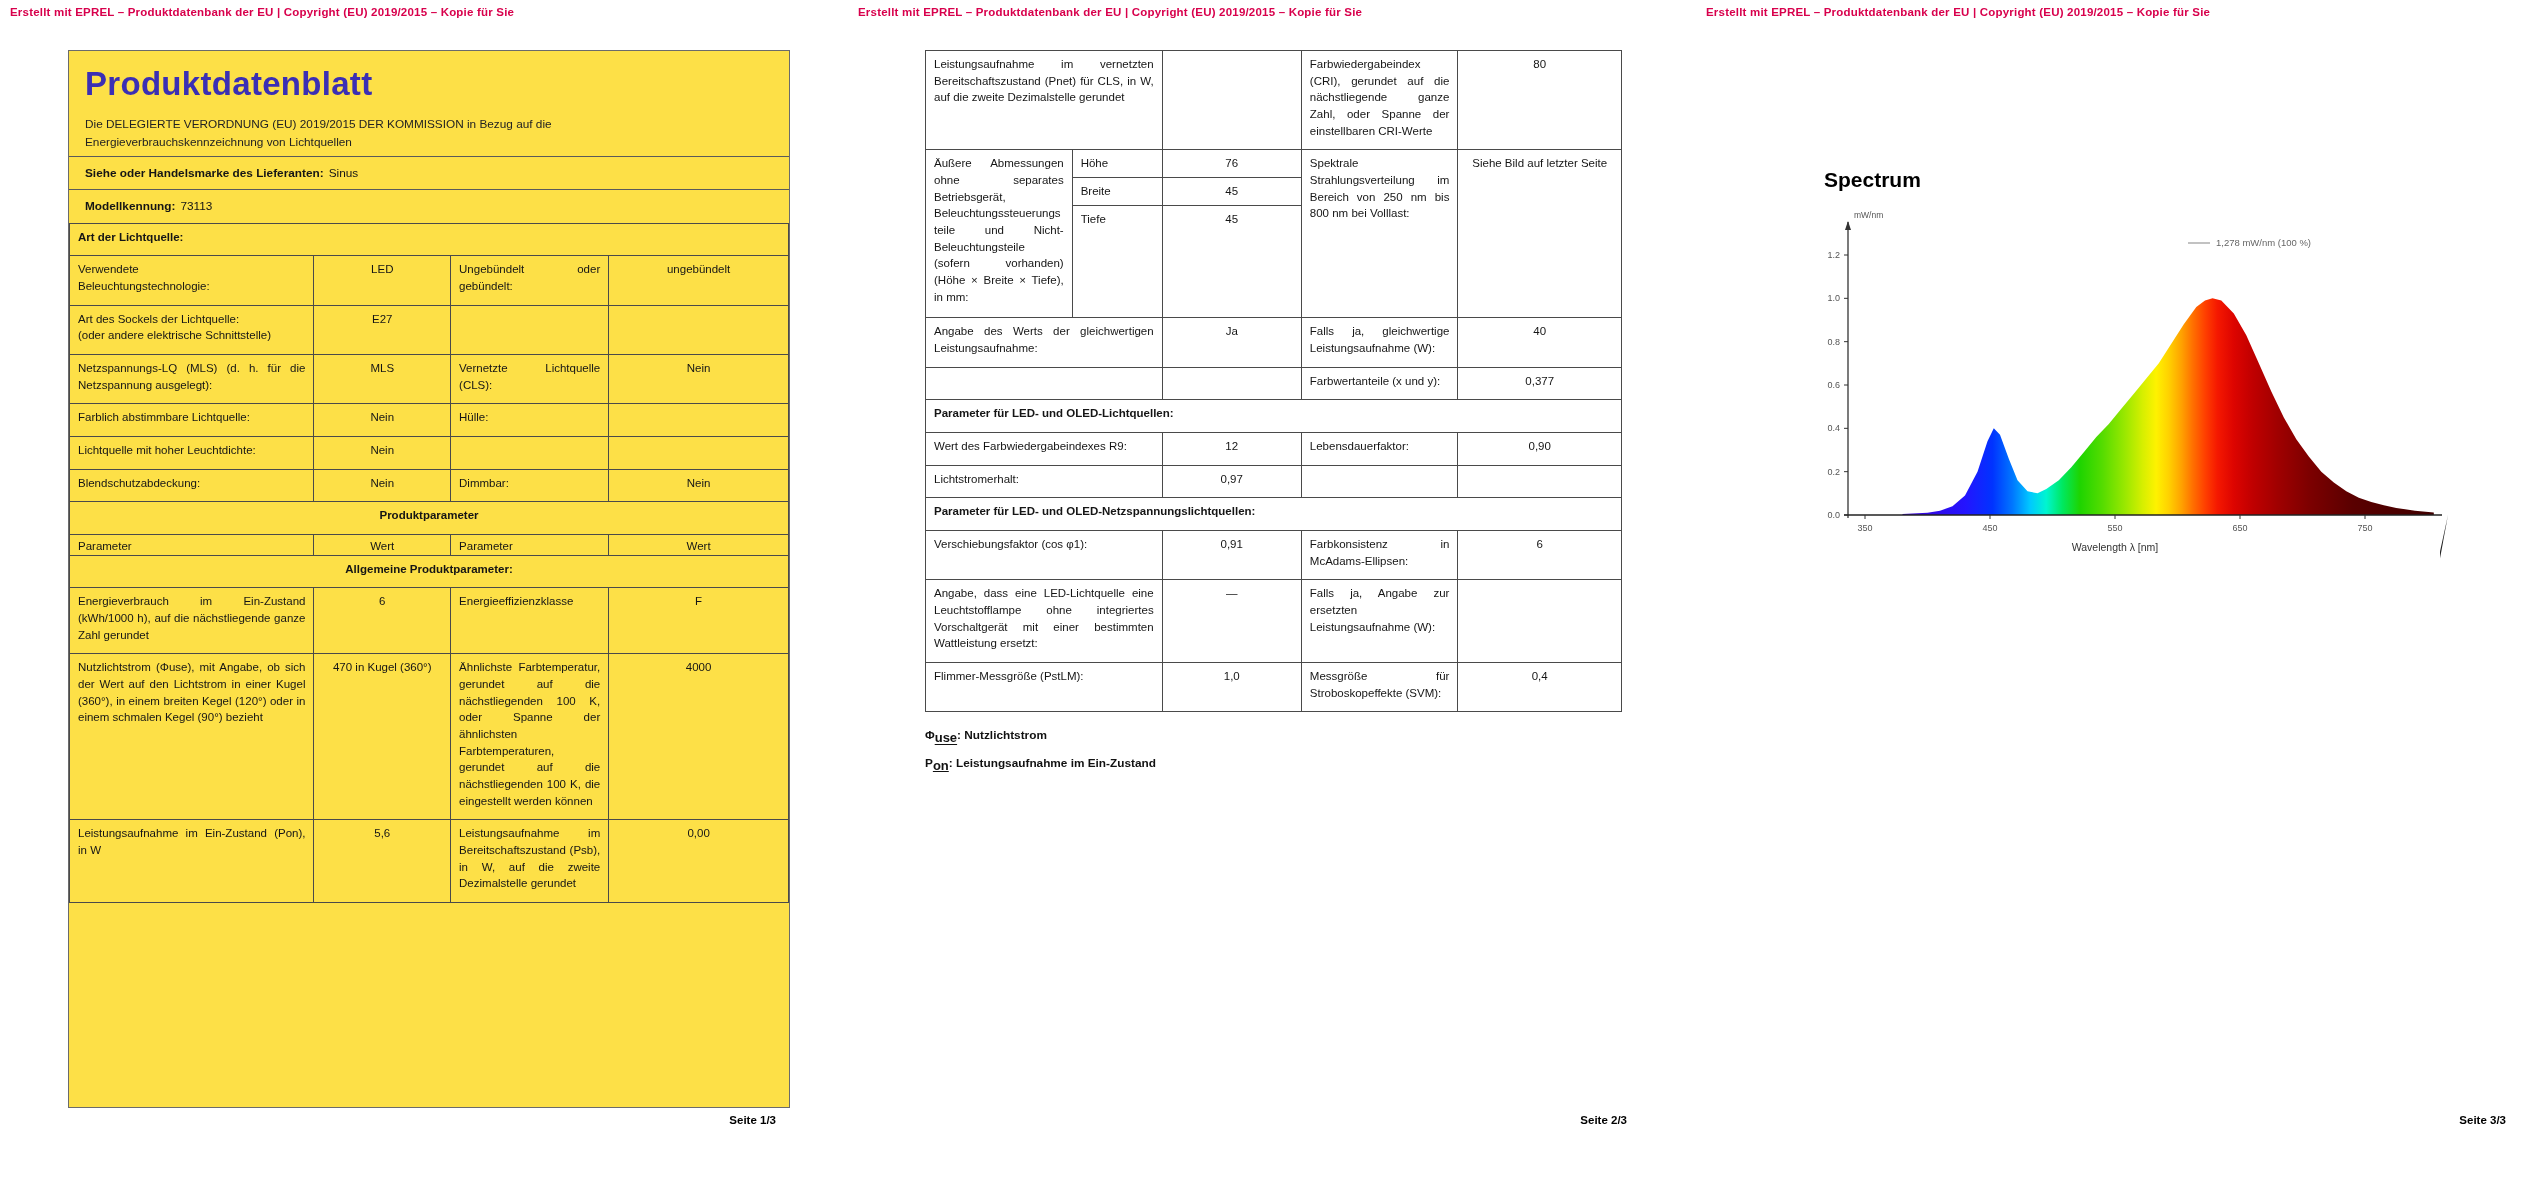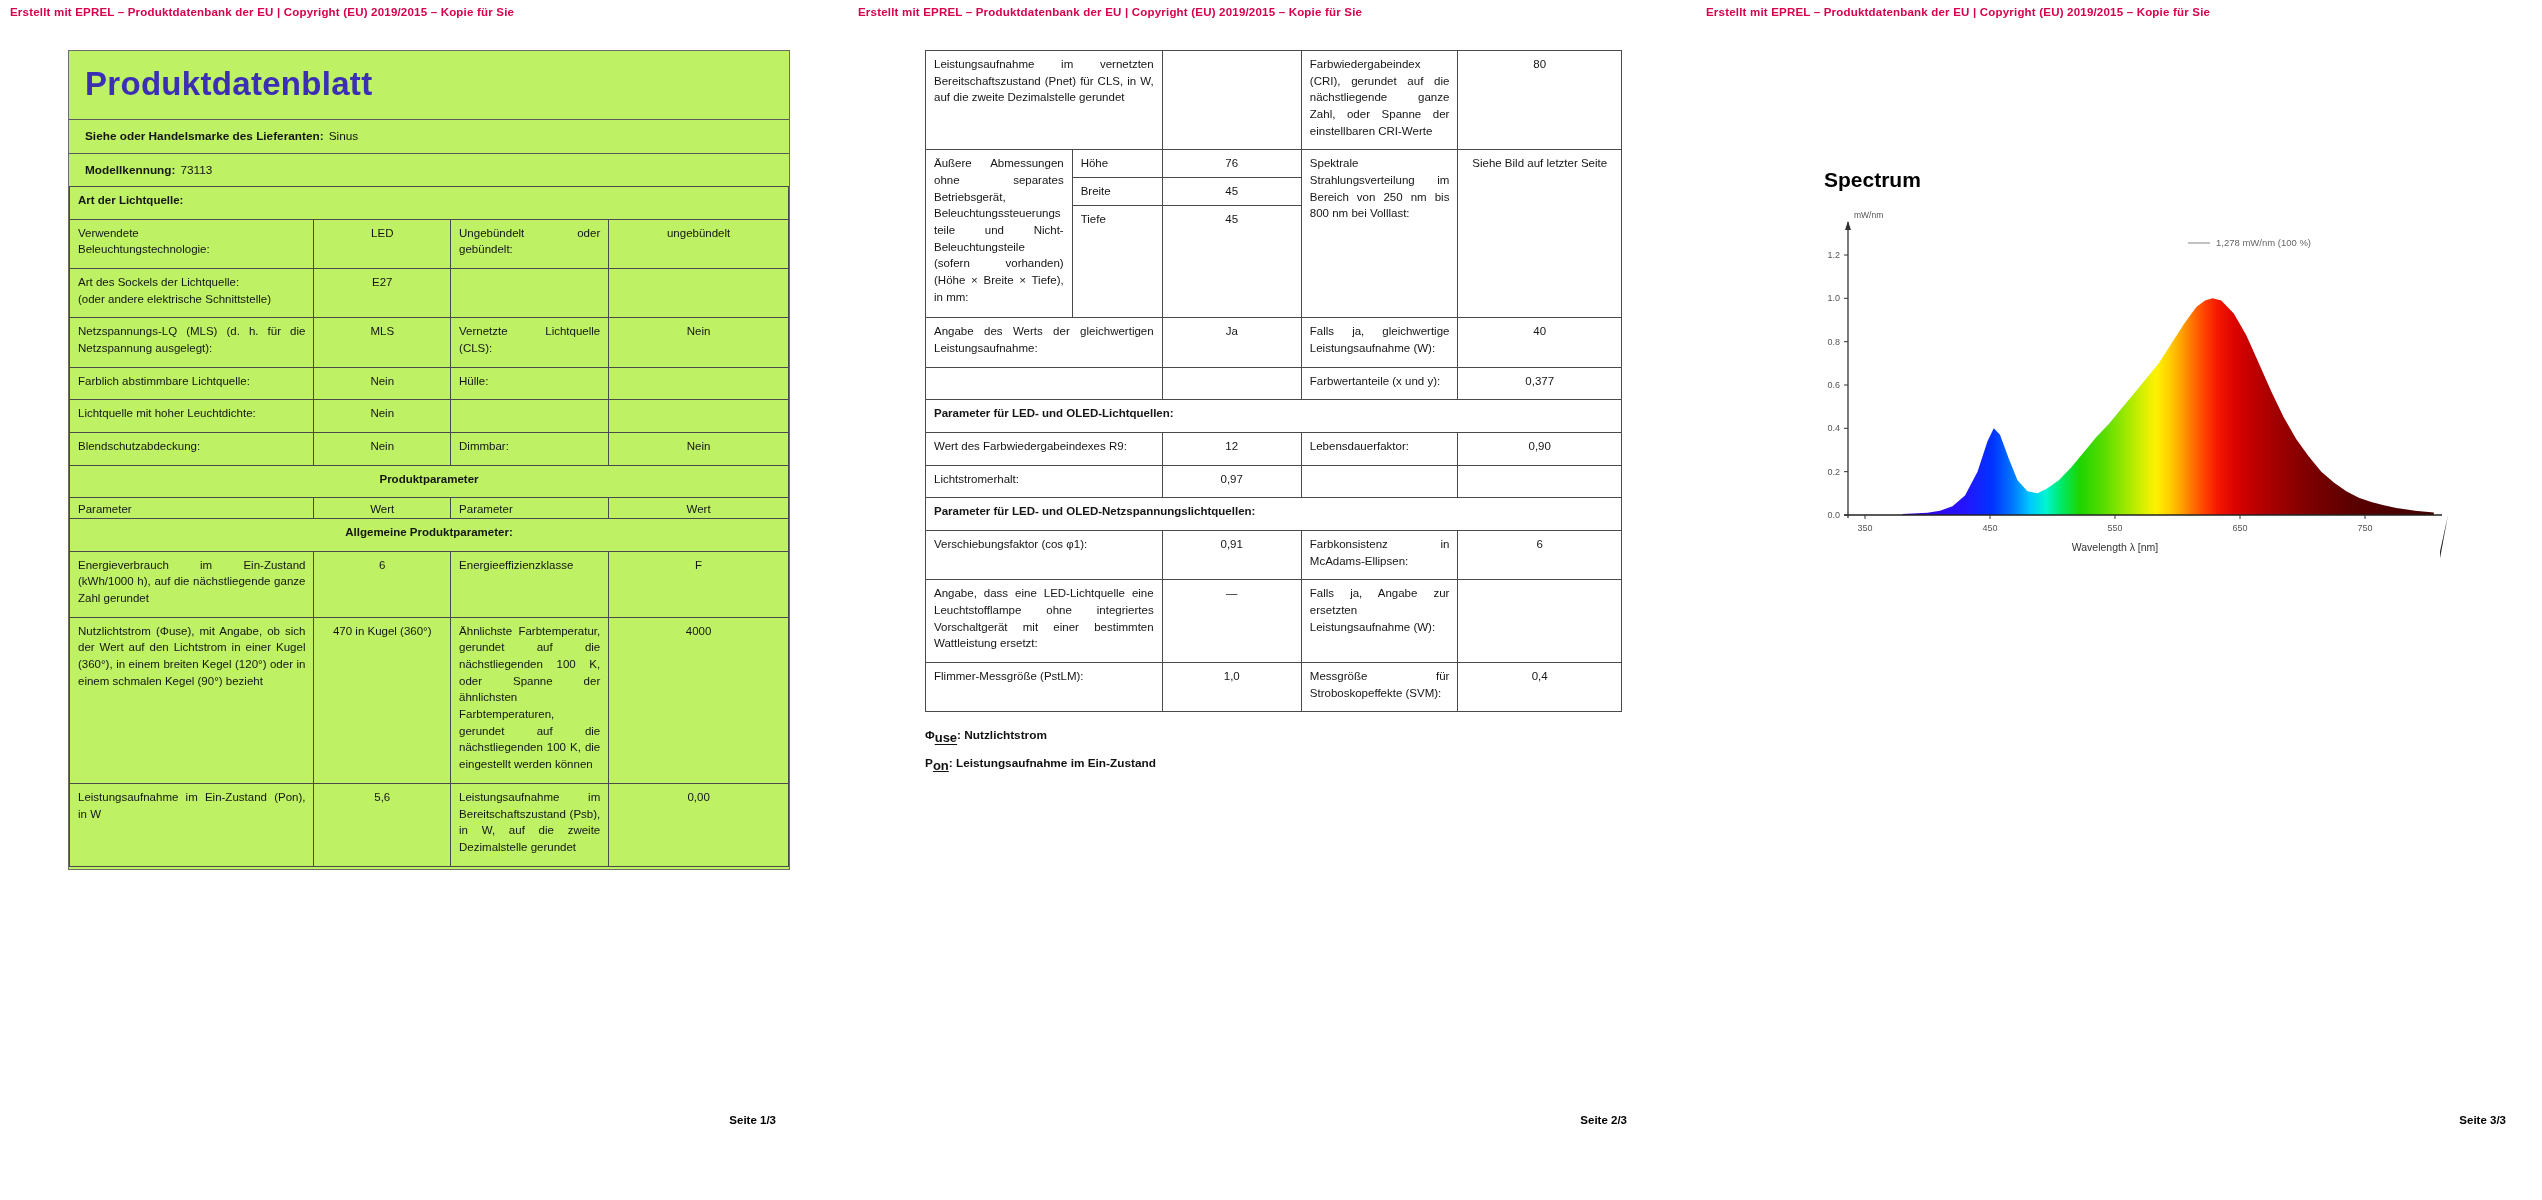--- a/index.html
+++ b/index.html
@@ -6,22 +6,22 @@
   body{
     width:2542px;height:1200px;position:relative;background:#ffffff;
     font-family:"Liberation Sans",sans-serif;color:#151515;
     -webkit-font-smoothing:antialiased;
   }
   
   .wm{position:absolute;top:6px;font-size:11.5px;font-weight:bold;color:#d8004c;letter-spacing:.2px;white-space:nowrap;}
   #wm1{left:10px;} #wm2{left:858px;} #wm3{left:1706px;}
 
   
-  #page1{position:absolute;left:68px;top:50px;width:722px;height:820px;
-    border:1.5px solid #6b6b6b;box-sizing:border-box;overflow:hidden;background:#bef264;}
+  #page1{position:absolute;left:68px;top:50px;width:722px;height:1058px;
+    border:1.5px solid #6b6b6b;box-sizing:border-box;overflow:hidden;background:#fde047;}
   .p1pad{padding:12px 16px 4px 16px;}
   #title{margin:2px 0 12px 0;font-size:33px;font-weight:bold;color:#3b2fb4;letter-spacing:.3px;}
   .intro{font-size:11.8px;line-height:1.55;color:#222;max-width:640px;}
   .inforow{border-top:1.3px solid #5a5a5a;padding:8px 16px;font-size:11.8px;line-height:1.4;}
   .inforow b{font-weight:bold;}
   .inforow .v{font-weight:normal;margin-left:5px;}
 
   
   table.t4{width:100%;border-collapse:collapse;table-layout:fixed;}
   table.t4 td{border:1.1px solid #4a4a4a;vertical-align:top;
@@ -62,20 +62,21 @@
 </head>
 <body>
 
 <div class="wm" id="wm1">Erstellt mit EPREL – Produktdatenbank der EU | Copyright (EU) 2019/2015 – Kopie für Sie</div>
 <div class="wm" id="wm2">Erstellt mit EPREL – Produktdatenbank der EU | Copyright (EU) 2019/2015 – Kopie für Sie</div>
 <div class="wm" id="wm3">Erstellt mit EPREL – Produktdatenbank der EU | Copyright (EU) 2019/2015 – Kopie für Sie</div>
 
 <div id="page1">
   <div class="p1pad">
     <div id="title">Produktdatenblatt</div>
+    <div class="intro">Die DELEGIERTE VERORDNUNG (EU) 2019/2015 DER KOMMISSION in Bezug auf die Energieverbrauchskennzeichnung von Lichtquellen</div>
   </div>
   <div id="info-rows">
       <div class="inforow"><b>Siehe oder Handelsmarke des Lieferanten:</b><span class="v">Sinus</span></div>
       <div class="inforow"><b>Modellkennung:</b><span class="v">73113</span></div>
     </div>
   <table class="t4" id="p1-table">
     <colgroup>
         <col style="width:34%">
         <col style="width:19%">
         <col style="width:22%">

